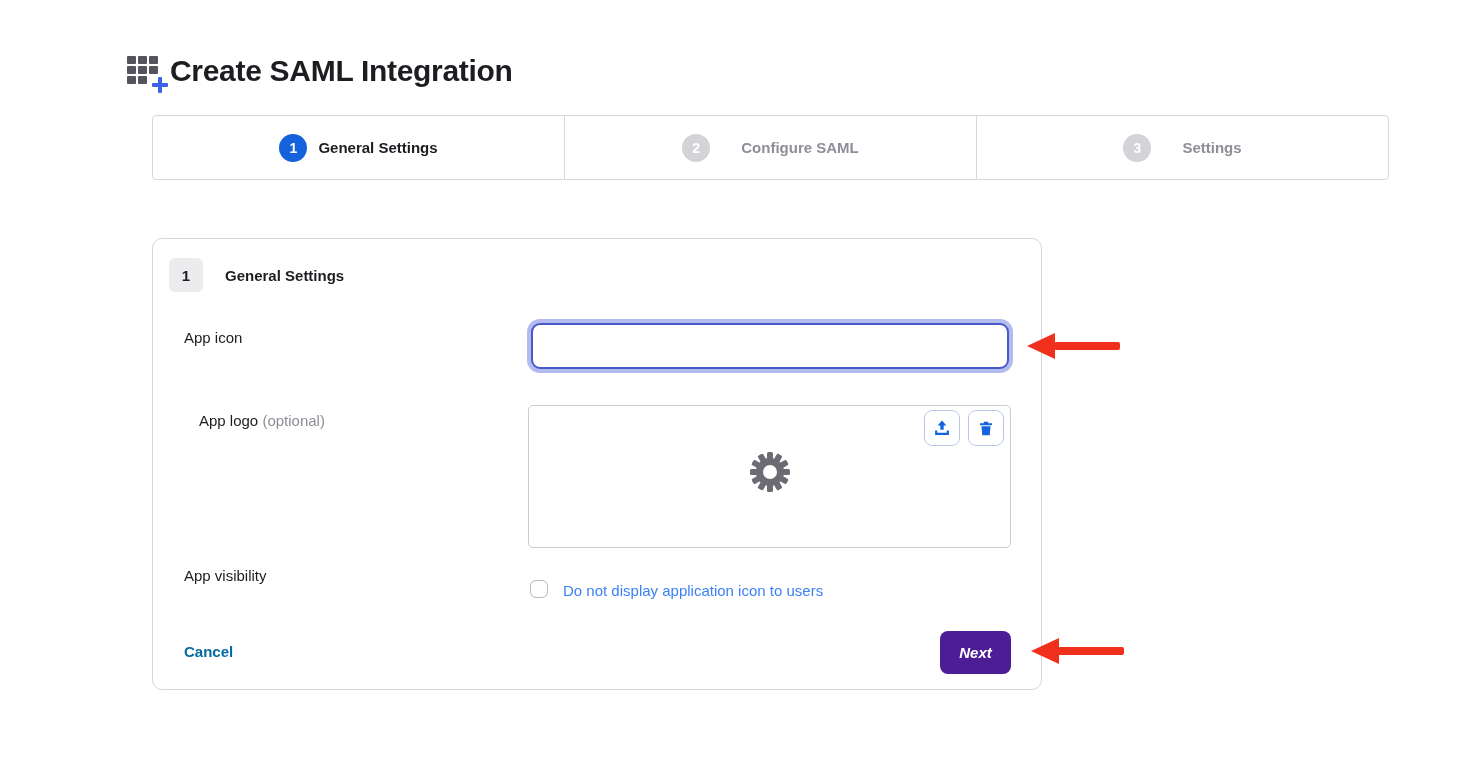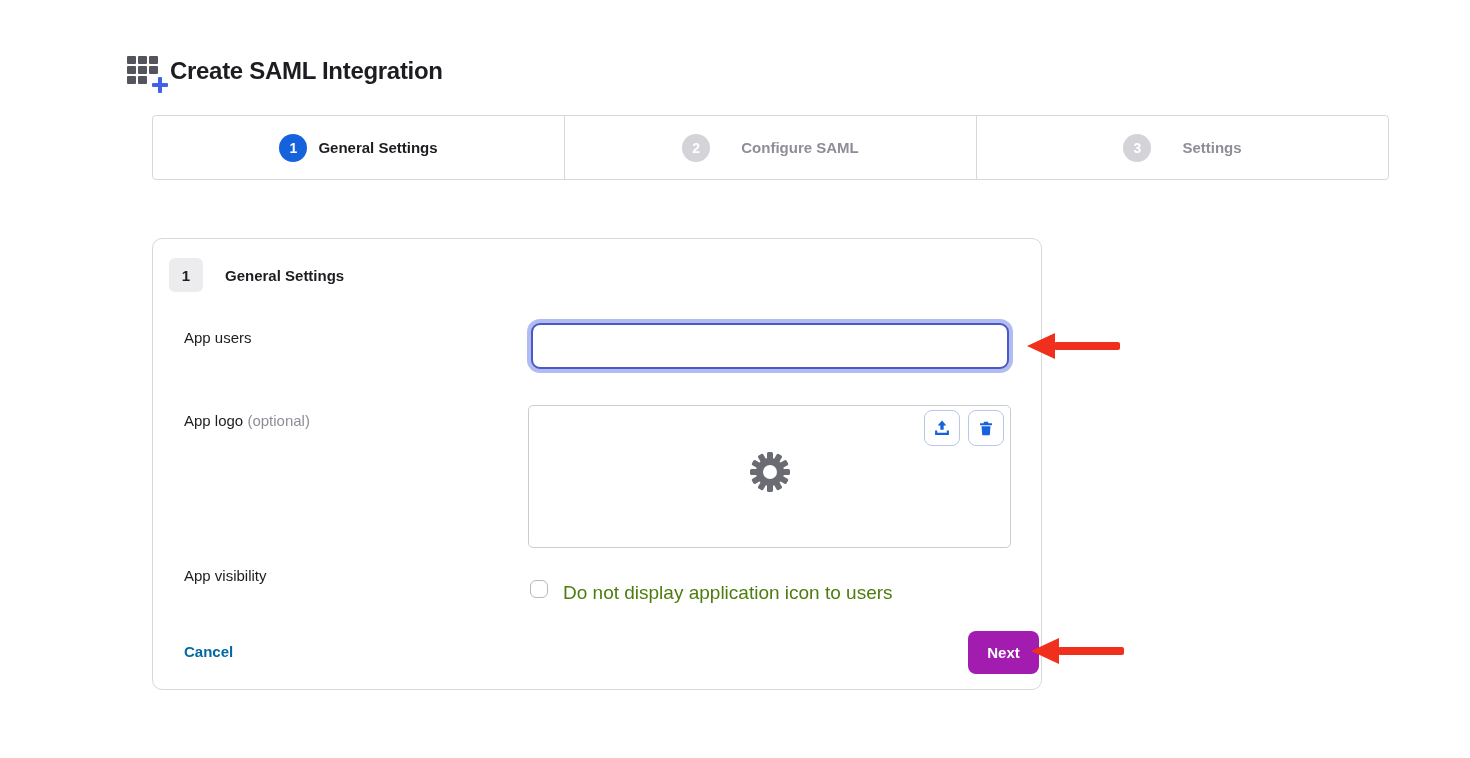--- a/index.html
+++ b/index.html
@@ -10,21 +10,21 @@
   
   .title-row { position:absolute; left:127px; top:48px; display:flex; align-items:center; }
   .grid-icon { position:relative; width:40px; height:42px; margin-right:3px; margin-top:4px; }
   .grid-cells { display:grid; grid-template-columns:repeat(3,9px); grid-auto-rows:8px; gap:2px; padding-top:4px; }
   .grid-cells span { background:#54545c; border-radius:1px; }
   .grid-cells span.empty { background:transparent; }
   .plus-badge { position:absolute; right:-1px; bottom:1px; width:16px; height:16px; }
   .plus-badge::before, .plus-badge::after { content:""; position:absolute; background:#3f63e8; border-radius:1px; }
   .plus-badge::before { left:0; top:6px; width:16px; height:4px; }
   .plus-badge::after  { left:6px; top:0; width:4px; height:16px; }
-  .page-title { font-size:24px; font-weight:bold; letter-spacing:-0.3px; }
+  .page-title { font-size:30px; font-weight:bold; letter-spacing:-0.3px; }
 
   
   .stepper { position:absolute; left:152px; top:115px; width:1237px; height:65px;
              background:#fff; border:1px solid #d8d8dc; border-radius:4px; display:flex; }
   .step { flex:1; display:flex; align-items:center; justify-content:center; gap:11px; }
   .step + .step { border-left:1px solid #d8d8dc; }
   .step-circle { width:28px; height:28px; border-radius:50%; display:flex; align-items:center;
                  justify-content:center; font-size:14px; font-weight:bold; color:#fff; flex:0 0 auto; }
   .step.active .step-circle { background:#1662dd; }
   .step.inactive .step-circle { background:#d3d3d8; }
@@ -51,27 +51,27 @@
   .logo-box { position:absolute; left:375px; top:166px; width:483px; height:143px;
               border:1px solid #cbcbd1; border-radius:5px; background:#fff; }
   .logo-actions { position:absolute; top:4px; right:6px; display:flex; gap:8px; }
   .icon-btn { width:36px; height:36px; background:#fff; border:1px solid #b9c8ea; border-radius:8px;
               display:flex; align-items:center; justify-content:center; cursor:pointer; padding:0; }
   .icon-btn svg { display:block; }
   .gear-wrap { position:absolute; left:50%; top:42px; transform:translateX(-50%); width:48px; height:48px; }
 
   .checkbox { position:absolute; left:377px; top:341px; width:18px; height:18px;
               border:1.6px solid #b7b7bf; border-radius:6px; background:#fff; }
-  .checkbox-label { position:absolute; left:410px; top:343px; font-size:19px; color:#4d7c0f; }
+  .checkbox-label { position:absolute; left:410px; top:343px; font-size:15px; color:#3b82f6; }
 
   .cancel-link { position:absolute; left:31px; top:404px; font-size:15px; font-weight:bold;
                  color:#0369a1; text-decoration:none; cursor:pointer; }
-  .next-button { position:absolute; left:815px; top:392px; width:71px; height:43px;
-                 background:#a21caf; color:#fff; font-size:15px; font-weight:bold;
-                 border:none; border-radius:8px; cursor:pointer; font-family:"Liberation Sans", sans-serif; }
+  .next-button { position:absolute; left:787px; top:392px; width:71px; height:43px;
+                 background:#4c1d95; color:#fff; font-size:15px; font-weight:bold;
+                 border:none; border-radius:8px; cursor:pointer; font-family:"Liberation Sans", sans-serif;font-style:italic; }
 
   
   .red-arrow { position:absolute; display:flex; align-items:center; }
   .arrow-head { width:0; height:0; border-top:13px solid transparent; border-bottom:13px solid transparent;
                 border-right:28px solid #f0301d; }
   .arrow-tail { width:66px; height:8px; background:#f0301d; border-radius:2px; margin-left:-1px; }
   .arrow-1 { left:1027px; top:333px; }
   .arrow-2 { left:1031px; top:638px; }
 </style>
 </head>
@@ -110,24 +110,24 @@
   </div>
 </div>
 
 <div class="card">
 
   <div class="card-header">
     <div class="section-badge">1</div>
     <div class="section-title">General Settings</div>
   </div>
 
-  <label class="field-label" style="top:90px;">App users</label>
+  <label class="field-label" style="top:90px;">App icon</label>
   <input class="app-name-input" type="text" value="" style="">
 
-  <label class="field-label" style="top:173px;">
+  <label class="field-label" style="top:173px;margin-left:15px;">
     <span>App logo</span>
     <span class="optional">(optional)</span>
   </label>
   <div class="logo-box">
     <div class="logo-actions">
       <button class="icon-btn">
         <svg width="20" height="20" viewBox="0 0 24 24">
           <path d="M12 3 L17.2 9 H14 V14 H10 V9 H6.8 Z" fill="#1662dd"></path>
           <path d="M5 15 V19 H19 V15" fill="none" stroke="#1662dd" stroke-width="2.6"></path>
         </svg>

